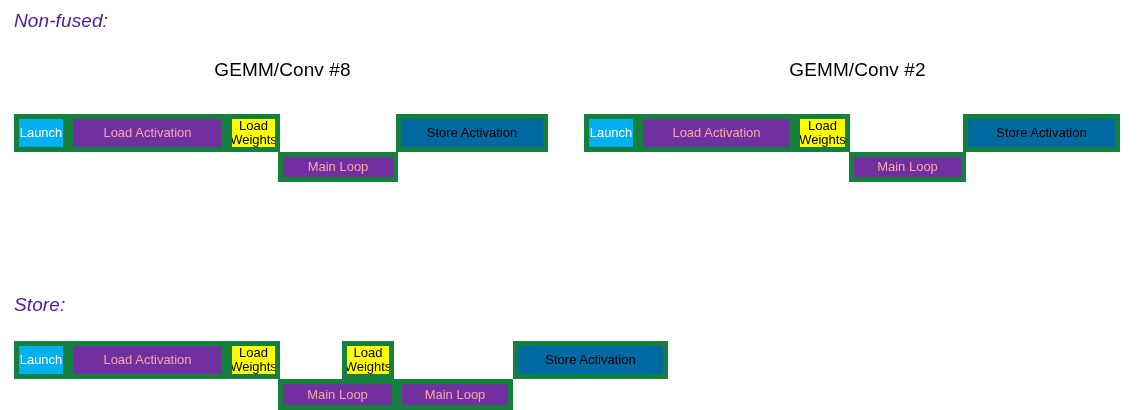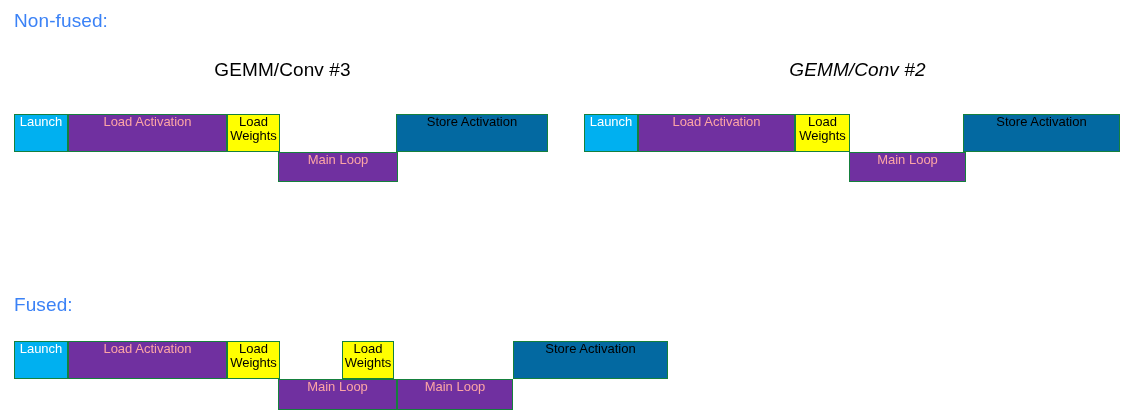--- a/index.html
+++ b/index.html
@@ -17,37 +17,39 @@
   }
   .canvas {
     position: absolute;
     left: 0; top: 0;
     width: 1137px;
     height: 410px;
   }
   .section-label {
     position: absolute;
     font-size: 19px;
-    color: #3b82f6;
+    color: #4c1d95;
     white-space: nowrap;
     letter-spacing: 0.1px;
+    font-style: italic;
   }
   .group-title {
     position: absolute;
     font-size: 19px;
     color: #000000;
     white-space: nowrap;
     text-align: center;
     letter-spacing: 0.1px;
   }
   .bar {
     position: absolute;
     box-sizing: border-box;
-    border: 1px solid #15803d;
+    border: 5px solid #15803d;
     display: flex;
+    align-items: center;
     justify-content: center;
     overflow: hidden;
     line-height: 1.06;
   }
   .bar .bar-text {
     font-size: 13px;
     text-align: center;
     white-space: pre-line;
     padding: 0 2px;
   }
@@ -68,23 +70,23 @@
   }
   .bar.orange .bar-text { color: #000000; }
 </style>
 </head>
 <body>
 
 <div class="canvas">
 
   <div class="section-label" style="left:14px; top:10px;">Non-fused:</div>
 
-  <div class="group-title" style="left:180px; top:59px; width:205px;">GEMM/Conv #3</div>
+  <div class="group-title" style="left:180px; top:59px; width:205px;">GEMM/Conv #8</div>
 
-  <div class="group-title" style="left:755px; top:59px; width:205px;font-style:italic;">GEMM/Conv #2</div>
+  <div class="group-title" style="left:755px; top:59px; width:205px;">GEMM/Conv #2</div>
 
   <div class="bar launch" style="left:14px; top:114px; width:54px; height:38px;">
     <span class="bar-text">Launch</span>
   </div>
   <div class="bar purple" style="left:68px; top:114px; width:159px; height:38px;">
     <span class="bar-text">Load Activation</span>
   </div>
   <div class="bar yellow" style="left:227px; top:114px; width:53px; height:38px;">
     <span class="bar-text">Load
 Weights</span>
@@ -106,21 +108,21 @@
     <span class="bar-text">Load
 Weights</span>
   </div>
   <div class="bar orange" style="left:963px; top:114px; width:157px; height:38px;">
     <span class="bar-text">Store Activation</span>
   </div>
   <div class="bar purple" style="left:849px; top:152px; width:117px; height:30px;">
     <span class="bar-text">Main Loop</span>
   </div>
 
-  <div class="section-label" style="left:14px; top:294px;">Fused:</div>
+  <div class="section-label" style="left:14px; top:294px;">Store:</div>
 
   <div class="bar launch" style="left:14px; top:341px; width:54px; height:38px;">
     <span class="bar-text">Launch</span>
   </div>
   <div class="bar purple" style="left:68px; top:341px; width:159px; height:38px;">
     <span class="bar-text">Load Activation</span>
   </div>
   <div class="bar yellow" style="left:227px; top:341px; width:53px; height:38px;">
     <span class="bar-text">Load
 Weights</span>

